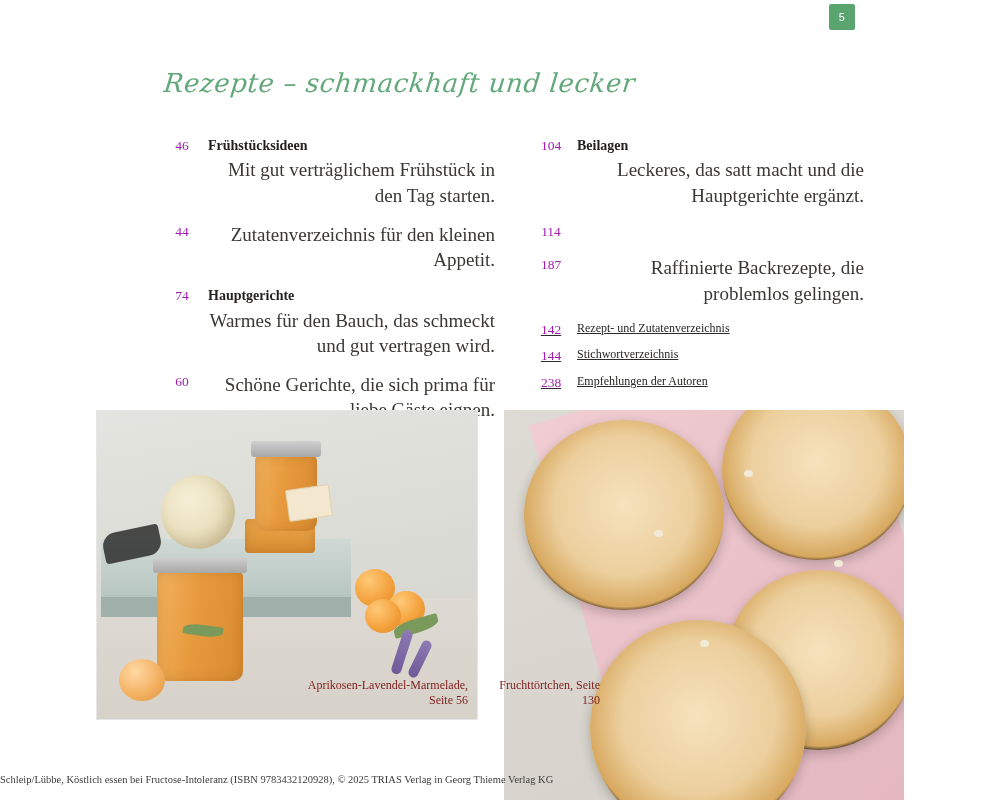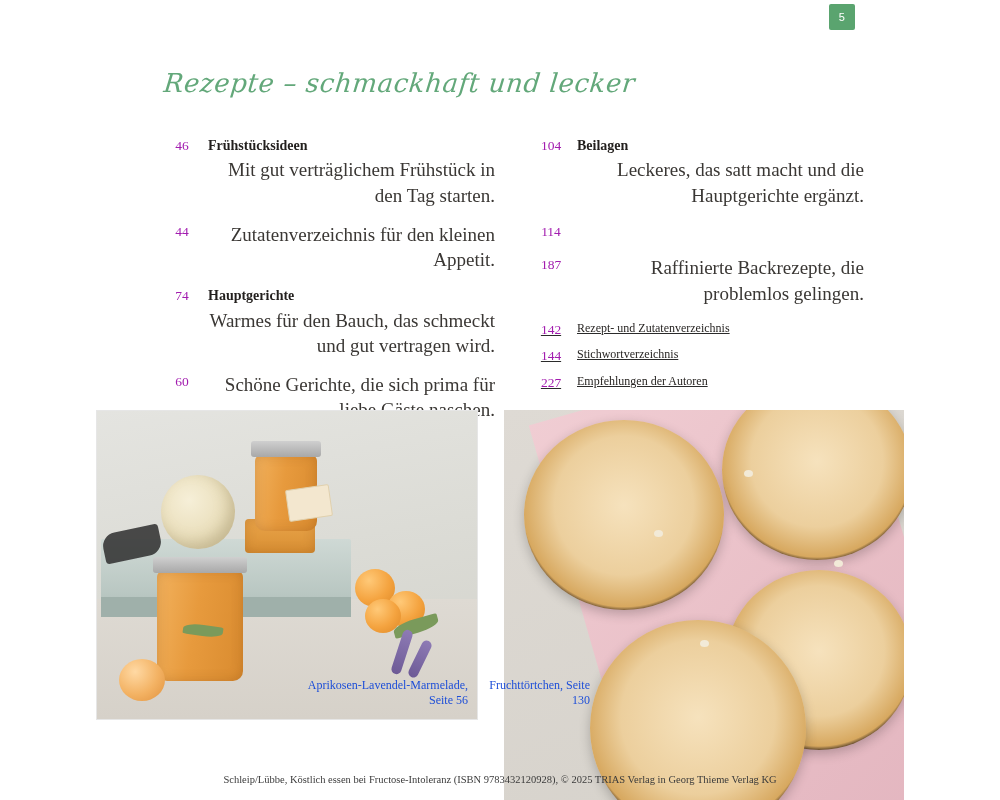--- a/index.html
+++ b/index.html
@@ -122,41 +122,41 @@
     top: 410px;
     width: 400px;
     height: 390px;
   }
 
   .cap {
     position: absolute;
     font-family: "Liberation Serif", serif;
     font-size: 12px;
     line-height: 1.25;
-    color: #1d4ed8;
+    color: #7f1d1d;
     text-align: right;
     z-index: 5;
   }
   .cap-left {
     left: 300px;
     top: 678px;
     width: 168px;
   }
   .cap-right {
-    left: 480px;
+    left: 490px;
     top: 678px;
     width: 110px;
   }
 
   .footer {
     position: absolute;
     left: 0;
     right: 0;
     top: 774px;
-    text-align: center;
+    text-align: left;
     font-family: "Liberation Serif", serif;
     font-size: 10.5px;
     color: #3b3b3b;
   }
 
   
   .scene-left {
     position: absolute;
     inset: 0;
     background: linear-gradient(170deg, #e4e4e0 0%, #dcdcd6 45%, #d2d2cb 100%);
@@ -320,21 +320,21 @@
         <div class="num">74</div>
         <div class="body">
           <div class="ttl">Hauptgerichte</div>
           <div class="desc">Warmes für den Bauch, das schmeckt und gut vertragen wird.</div>
         </div>
       </div>
 
       <div class="entry">
         <div class="num">60</div>
         <div class="body">
-          <div class="desc">Schöne Gerichte, die sich prima für liebe Gäste naschen.</div>
+          <div class="desc">Schöne Gerichte, die sich prima für liebe Gäste eignen.</div>
         </div>
       </div>
 
     </div>
 
     <div class="col">
 
       <div class="entry">
         <div class="num">104</div>
         <div class="body">
@@ -362,21 +362,21 @@
       </div>
 
       <div class="entry simple">
         <div class="num">144</div>
         <div class="body">
           <div class="ttl">Stichwortverzeichnis</div>
         </div>
       </div>
 
       <div class="entry simple">
-        <div class="num">227</div>
+        <div class="num">238</div>
         <div class="body">
           <div class="ttl">Empfehlungen der Autoren</div>
         </div>
       </div>
 
     </div>
   </div>
 
   <div class="photo photo-left">
     <div class="scene-left">

